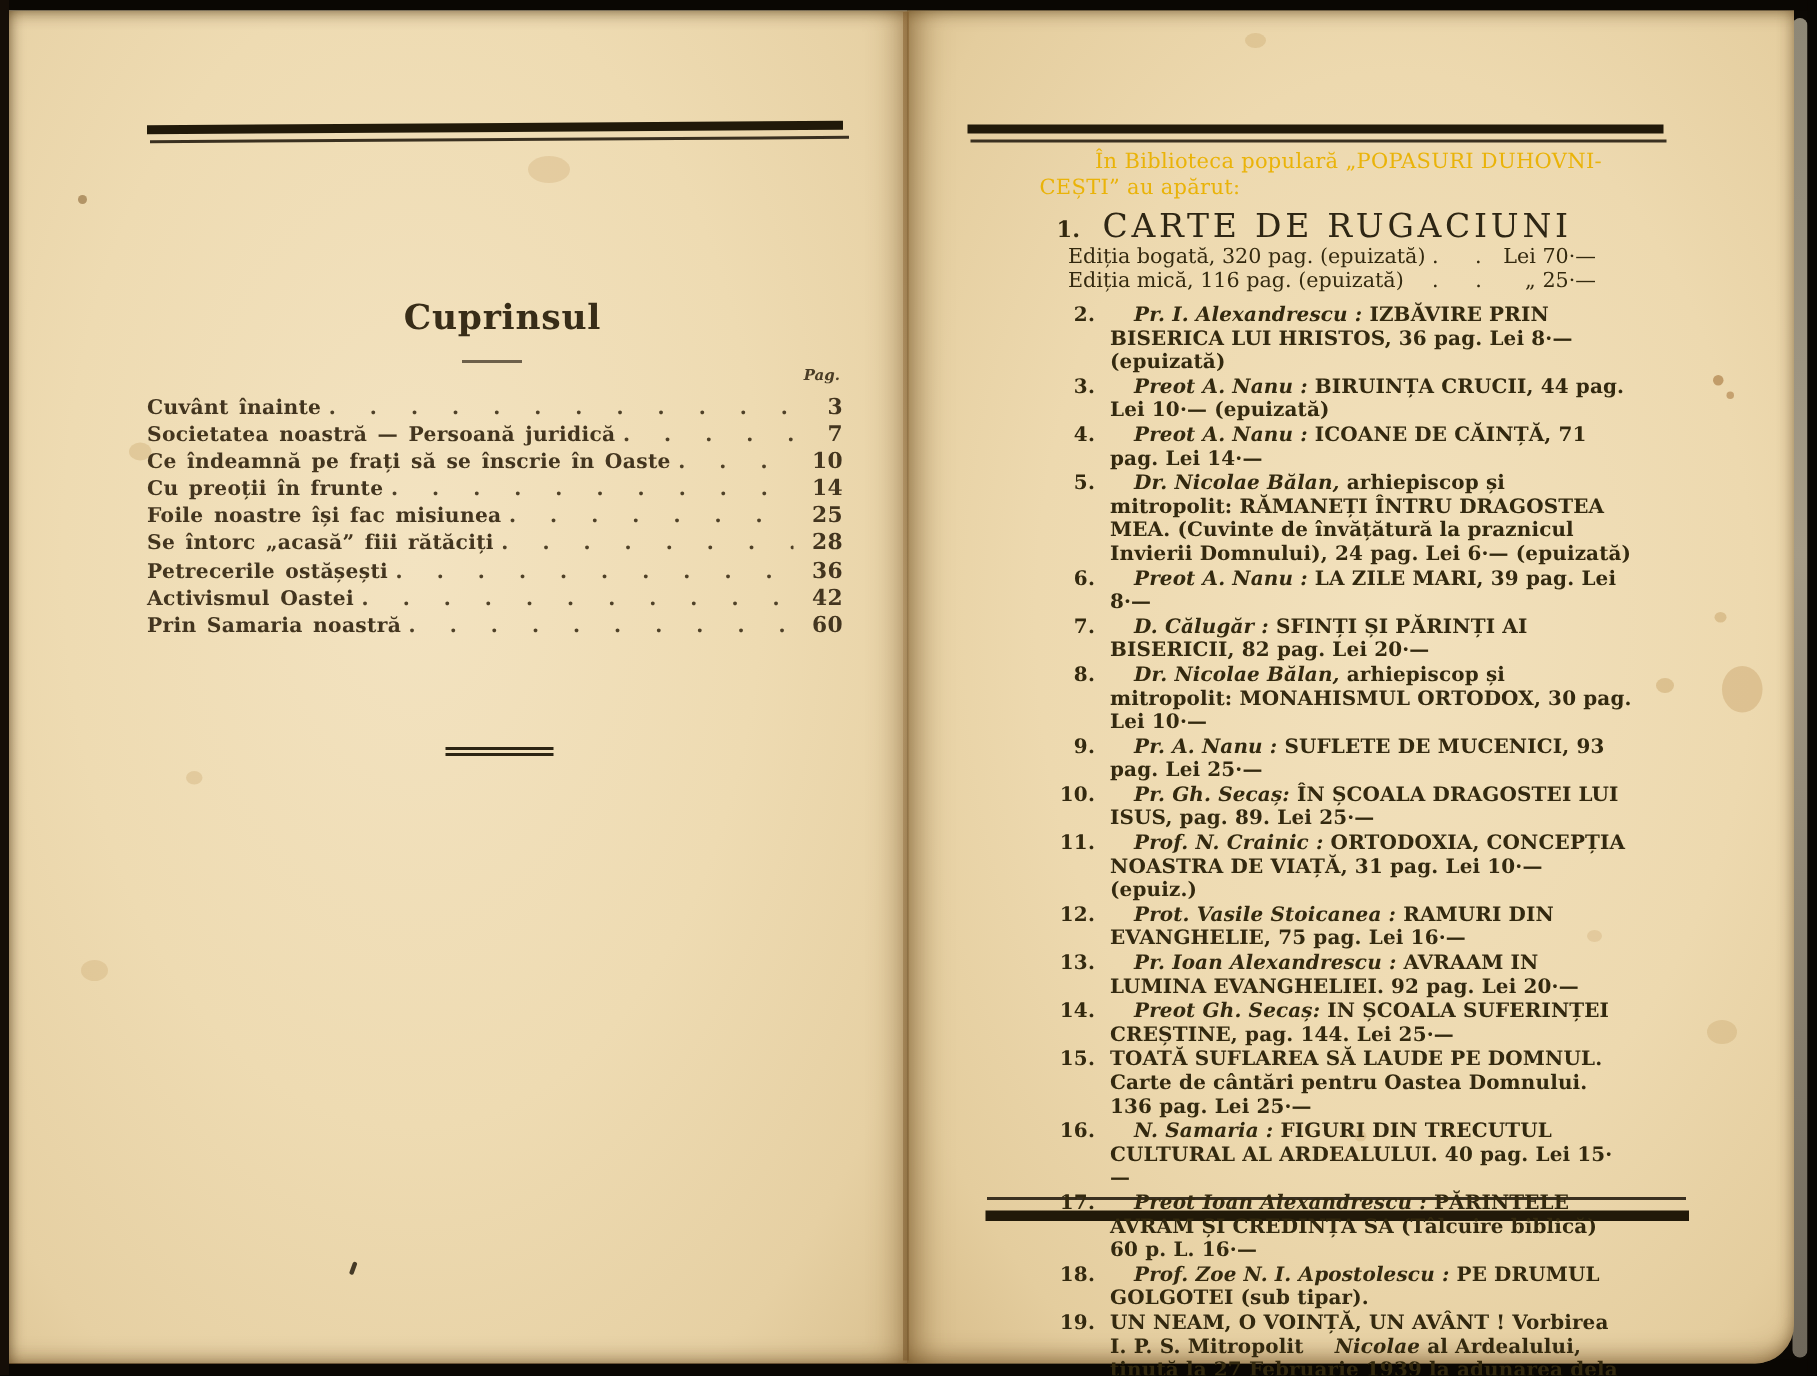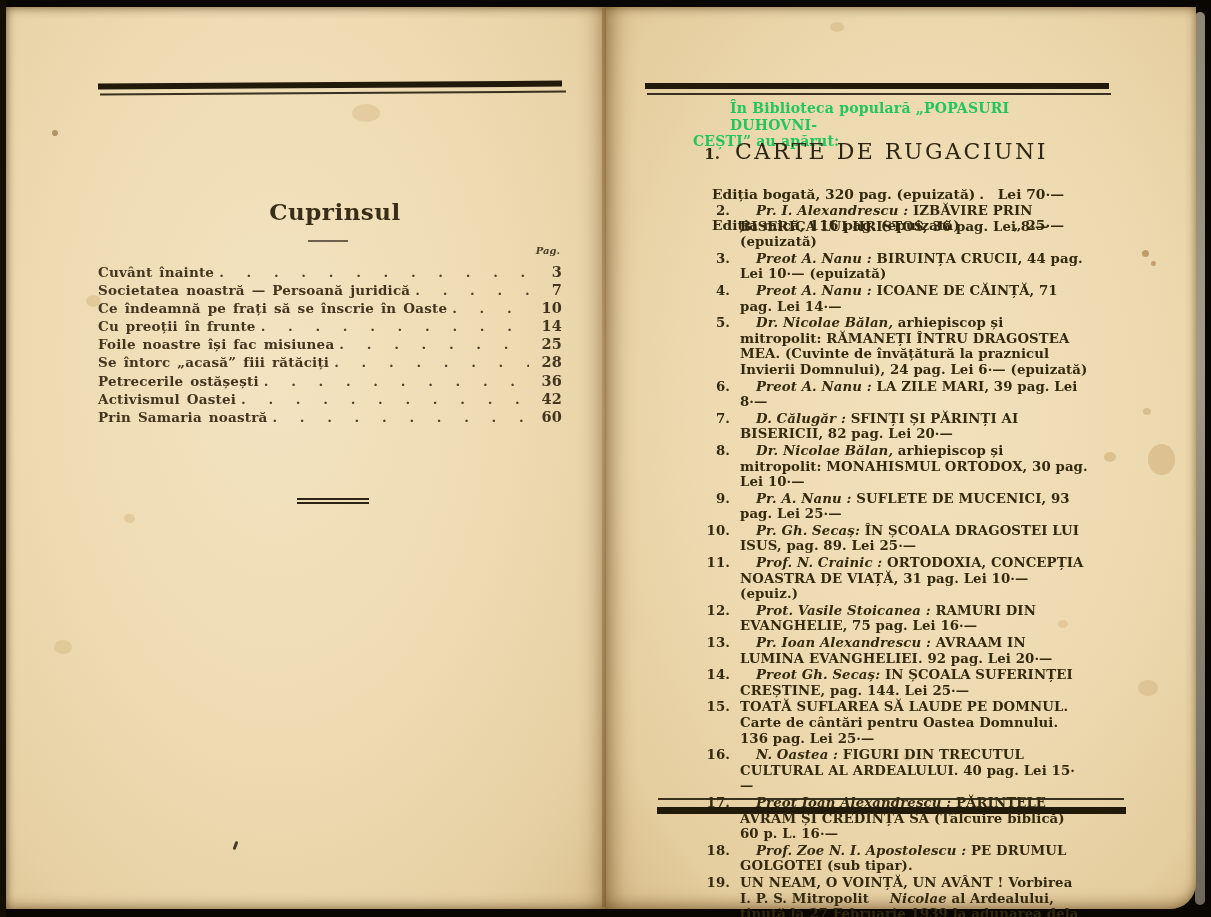--- a/index.html
+++ b/index.html
@@ -70,27 +70,27 @@
   .toc-row{display:flex;align-items:baseline;height:18.1px;
     font-size:13.5px;font-weight:bold;color:#43351f;letter-spacing:.2px;word-spacing:2px;}
   .toc-label{white-space:nowrap;}
   .toc-leader{flex:1;overflow:hidden;white-space:nowrap;margin:0 5px;color:#4f4128;}
   .toc-leader::after{content:". . . . . . . . . . . . . . . . . . . . . . . . . . . . . .";
     letter-spacing:8px;}
   .toc-page{width:28px;flex:none;text-align:right;font-size:14.5px;}
 
   
   .rp-header{position:absolute;left:693px;top:100px;width:398px;
-    font-size:14px;font-weight:bold;line-height:16.5px;color:#22c55e;letter-spacing:.2px;}
+    font-size:14px;font-weight:normal;line-height:16.5px;color:#eab308;letter-spacing:.2px;}
   .rp-header .l1{padding-left:37px;}
   .item1-row{position:absolute;left:690px;top:139px;width:400px;display:flex;align-items:baseline;}
   .item1-num{width:30px;flex:none;text-align:right;font-size:15px;font-weight:bold;color:#33290f;}
   .item1-title{margin-left:15px;font-size:22px;letter-spacing:2.5px;color:#2e2614;white-space:nowrap;}
-  .editions{position:absolute;left:712px;top:187px;width:352px;
-    font-size:13.8px;font-weight:bold;color:#33290f;line-height:15.5px;}
+  .editions{position:absolute;left:712px;top:164px;width:352px;
+    font-size:13.8px;font-weight:normal;color:#33290f;line-height:15.5px;}
   .ed-row{display:flex;align-items:baseline;}
   .ed-text{white-space:nowrap;}
   .ed-dots{flex:1;text-align:center;letter-spacing:10px;}
   .ed-price{flex:none;text-align:right;white-space:nowrap;}
   .ritems{position:absolute;left:698px;top:203px;width:390px;
     font-size:13.3px;line-height:15.6px;color:#33290f;letter-spacing:.1px;}
   .item{display:flex;margin-bottom:1px;}
   .inum{width:32px;flex:none;text-align:right;padding-right:10px;font-weight:bold;}
   .ibody{flex:1;}
   .seg-b{font-weight:bold;}
@@ -264,21 +264,21 @@
       <div class="item">
         <span class="inum">14.</span>
         <span class="ibody"><span class="seg-i">Preot Gh. Secaș: </span><span class="seg-b">IN ȘCOALA SUFERINȚEI CREȘTINE, pag. 144. Lei 25·—</span></span>
       </div>
       <div class="item">
         <span class="inum">15.</span>
         <span class="ibody"><span class="seg-b">TOATĂ SUFLAREA SĂ LAUDE PE DOMNUL. Carte de cântări pentru Oastea Domnului. 136 pag.  Lei 25·—</span></span>
       </div>
       <div class="item">
         <span class="inum">16.</span>
-        <span class="ibody"><span class="seg-i">N. Oastea : </span><span class="seg-b">FIGURI DIN TRECUTUL CULTURAL AL ARDEALULUI. 40 pag. Lei 15·—</span></span>
+        <span class="ibody"><span class="seg-i">N. Samaria : </span><span class="seg-b">FIGURI DIN TRECUTUL CULTURAL AL ARDEALULUI. 40 pag. Lei 15·—</span></span>
       </div>
       <div class="item">
         <span class="inum">17.</span>
         <span class="ibody"><span class="seg-i">Preot Ioan Alexandrescu : </span><span class="seg-b">PĂRINTELE AVRAM ȘI CREDINȚA SA (Tâlcuire biblică) 60 p. L. 16·—</span></span>
       </div>
       <div class="item">
         <span class="inum">18.</span>
         <span class="ibody"><span class="seg-i">Prof. Zoe N. I. Apostolescu : </span><span class="seg-b">PE DRUMUL GOLGOTEI (sub tipar).</span></span>
       </div>
       <div class="item">

